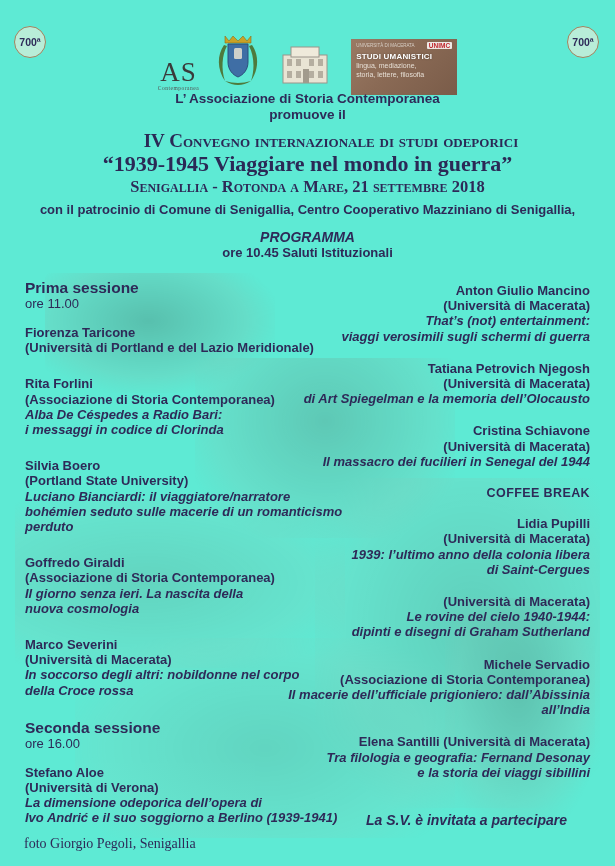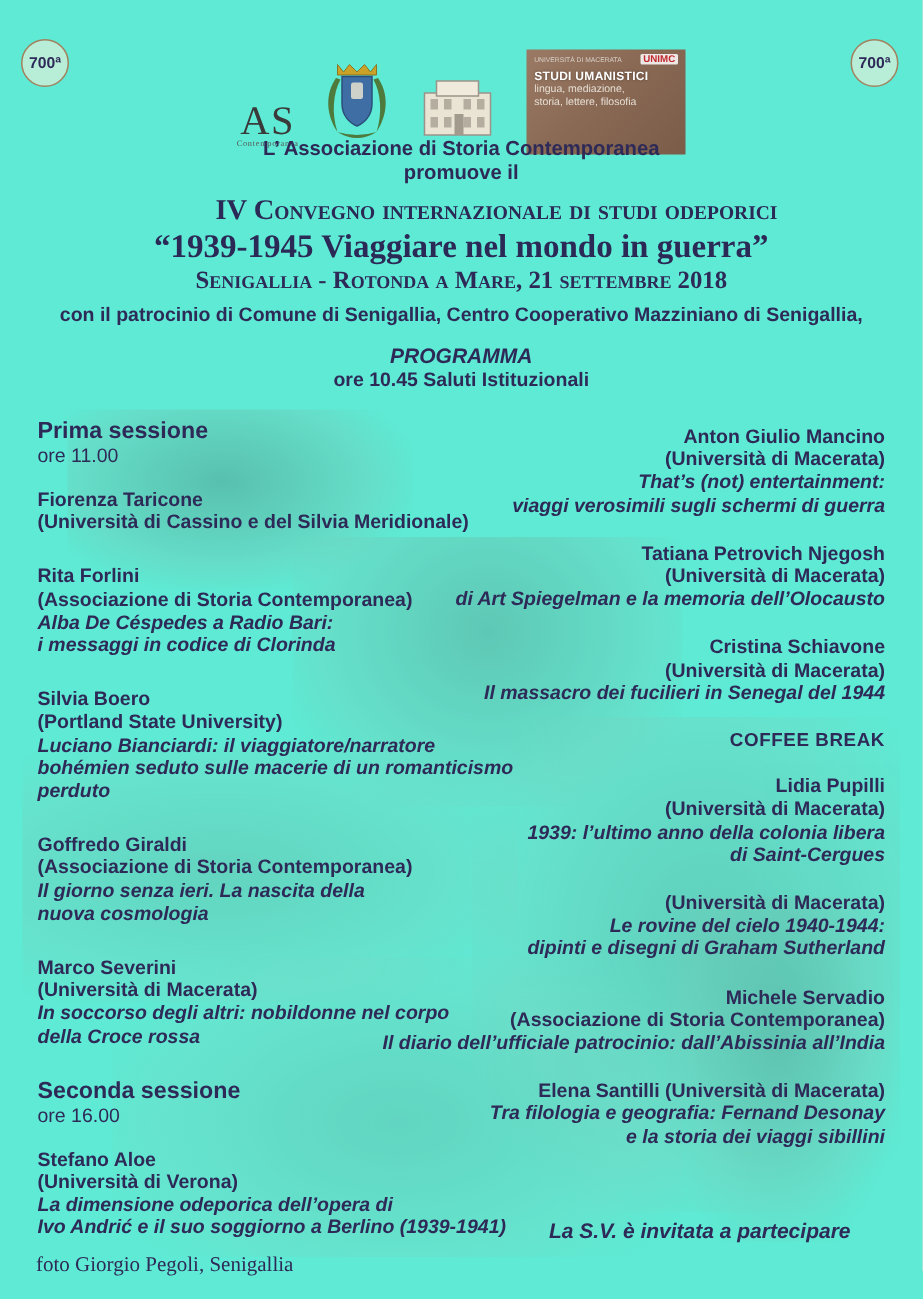--- a/index.html
+++ b/index.html
@@ -29,21 +29,21 @@
   .stamp-left { left:14px; } .stamp-right { right:16px; }
 
   
   .logos { position:absolute; left:0; top:33px; width:100%; display:flex; justify-content:center; align-items:flex-end; gap:18px; }
   .logo-as { text-align:center; padding-bottom:4px; }
   .logo-as .as-big { font-family:"Liberation Serif", serif; font-size:27px; color:#3a3a3a; letter-spacing:1px; line-height:26px; }
   .logo-as .as-small { font-family:"Liberation Serif", serif; font-size:5.5px; color:#555; letter-spacing:.5px; }
   .logo-stemma { padding-bottom:2px; }
   .logo-building { padding-bottom:4px; }
   .banner {
-    width:106px; height:70px; position:relative; overflow:hidden;
+    width:106px; height:56px; position:relative; overflow:hidden;
     background:linear-gradient(135deg,#9a7a64 0%, #8a6a55 45%, #7a5c49 100%);
     color:#fff; padding:3px 5px;
   }
   .banner-top { display:flex; justify-content:space-between; align-items:center; font-size:4.5px; color:#d8cfc6; margin-bottom:3px; }
   .banner-brand { color:#c0272d; font-weight:bold; font-size:6.5px; background:rgba(255,255,255,.85); padding:0 2px; border-radius:1px; }
   .banner-title { font-size:8px; font-weight:bold; letter-spacing:.2px; margin-bottom:1px; text-shadow:0 0 2px rgba(0,0,0,.4); }
   .banner-sub { font-size:7px; color:#e6ded4; line-height:8.5px; }
 
   
   .header { position:absolute; left:0; top:91px; width:100%; text-align:center; }
@@ -148,21 +148,21 @@
     <div class="programma">PROGRAMMA</div>
     <div class="saluti">ore 10.45 Saluti Istituzionali</div>
   </div>
 
   <div class="col col-left">
     <div class="session-title">Prima sessione</div>
     <div class="session-time">ore 11.00</div>
 
     <div class="talk">
       <div class="name">Fiorenza Taricone</div>
-      <div class="affil">(Università di Cassino e del Silvia Meridionale)</div>
+      <div class="affil">(Università di Portland e del Lazio Meridionale)</div>
     </div>
 
     <div class="talk">
       <div class="name">Rita Forlini</div>
       <div class="affil">(Associazione di Storia Contemporanea)</div>
       <div class="ttl">Alba De Céspedes a Radio Bari:</div>
       <div class="ttl"> i messaggi in codice di Clorinda</div>
     </div>
 
     <div class="talk">
@@ -230,21 +230,21 @@
 
     <div class="talk">
       <div class="affil">(Università di Macerata)</div>
       <div class="ttl">Le rovine del cielo 1940-1944:</div>
       <div class="ttl">dipinti e disegni di Graham Sutherland</div>
     </div>
 
     <div class="talk">
       <div class="name">Michele Servadio</div>
       <div class="affil">(Associazione di Storia Contemporanea)</div>
-      <div class="ttl">Il diario dell’ufficiale patrocinio: dall’Abissinia all’India</div>
+      <div class="ttl">Il macerie dell’ufficiale prigioniero: dall’Abissinia all’India</div>
     </div>
 
     <div class="talk">
       <div class="name">Elena Santilli (Università di Macerata)</div>
       <div class="ttl">Tra filologia e geografia: Fernand Desonay</div>
       <div class="ttl">e la storia dei viaggi sibillini</div>
     </div>
   </div>
 
   <div class="invite">La S.V. è  invitata a partecipare</div>

